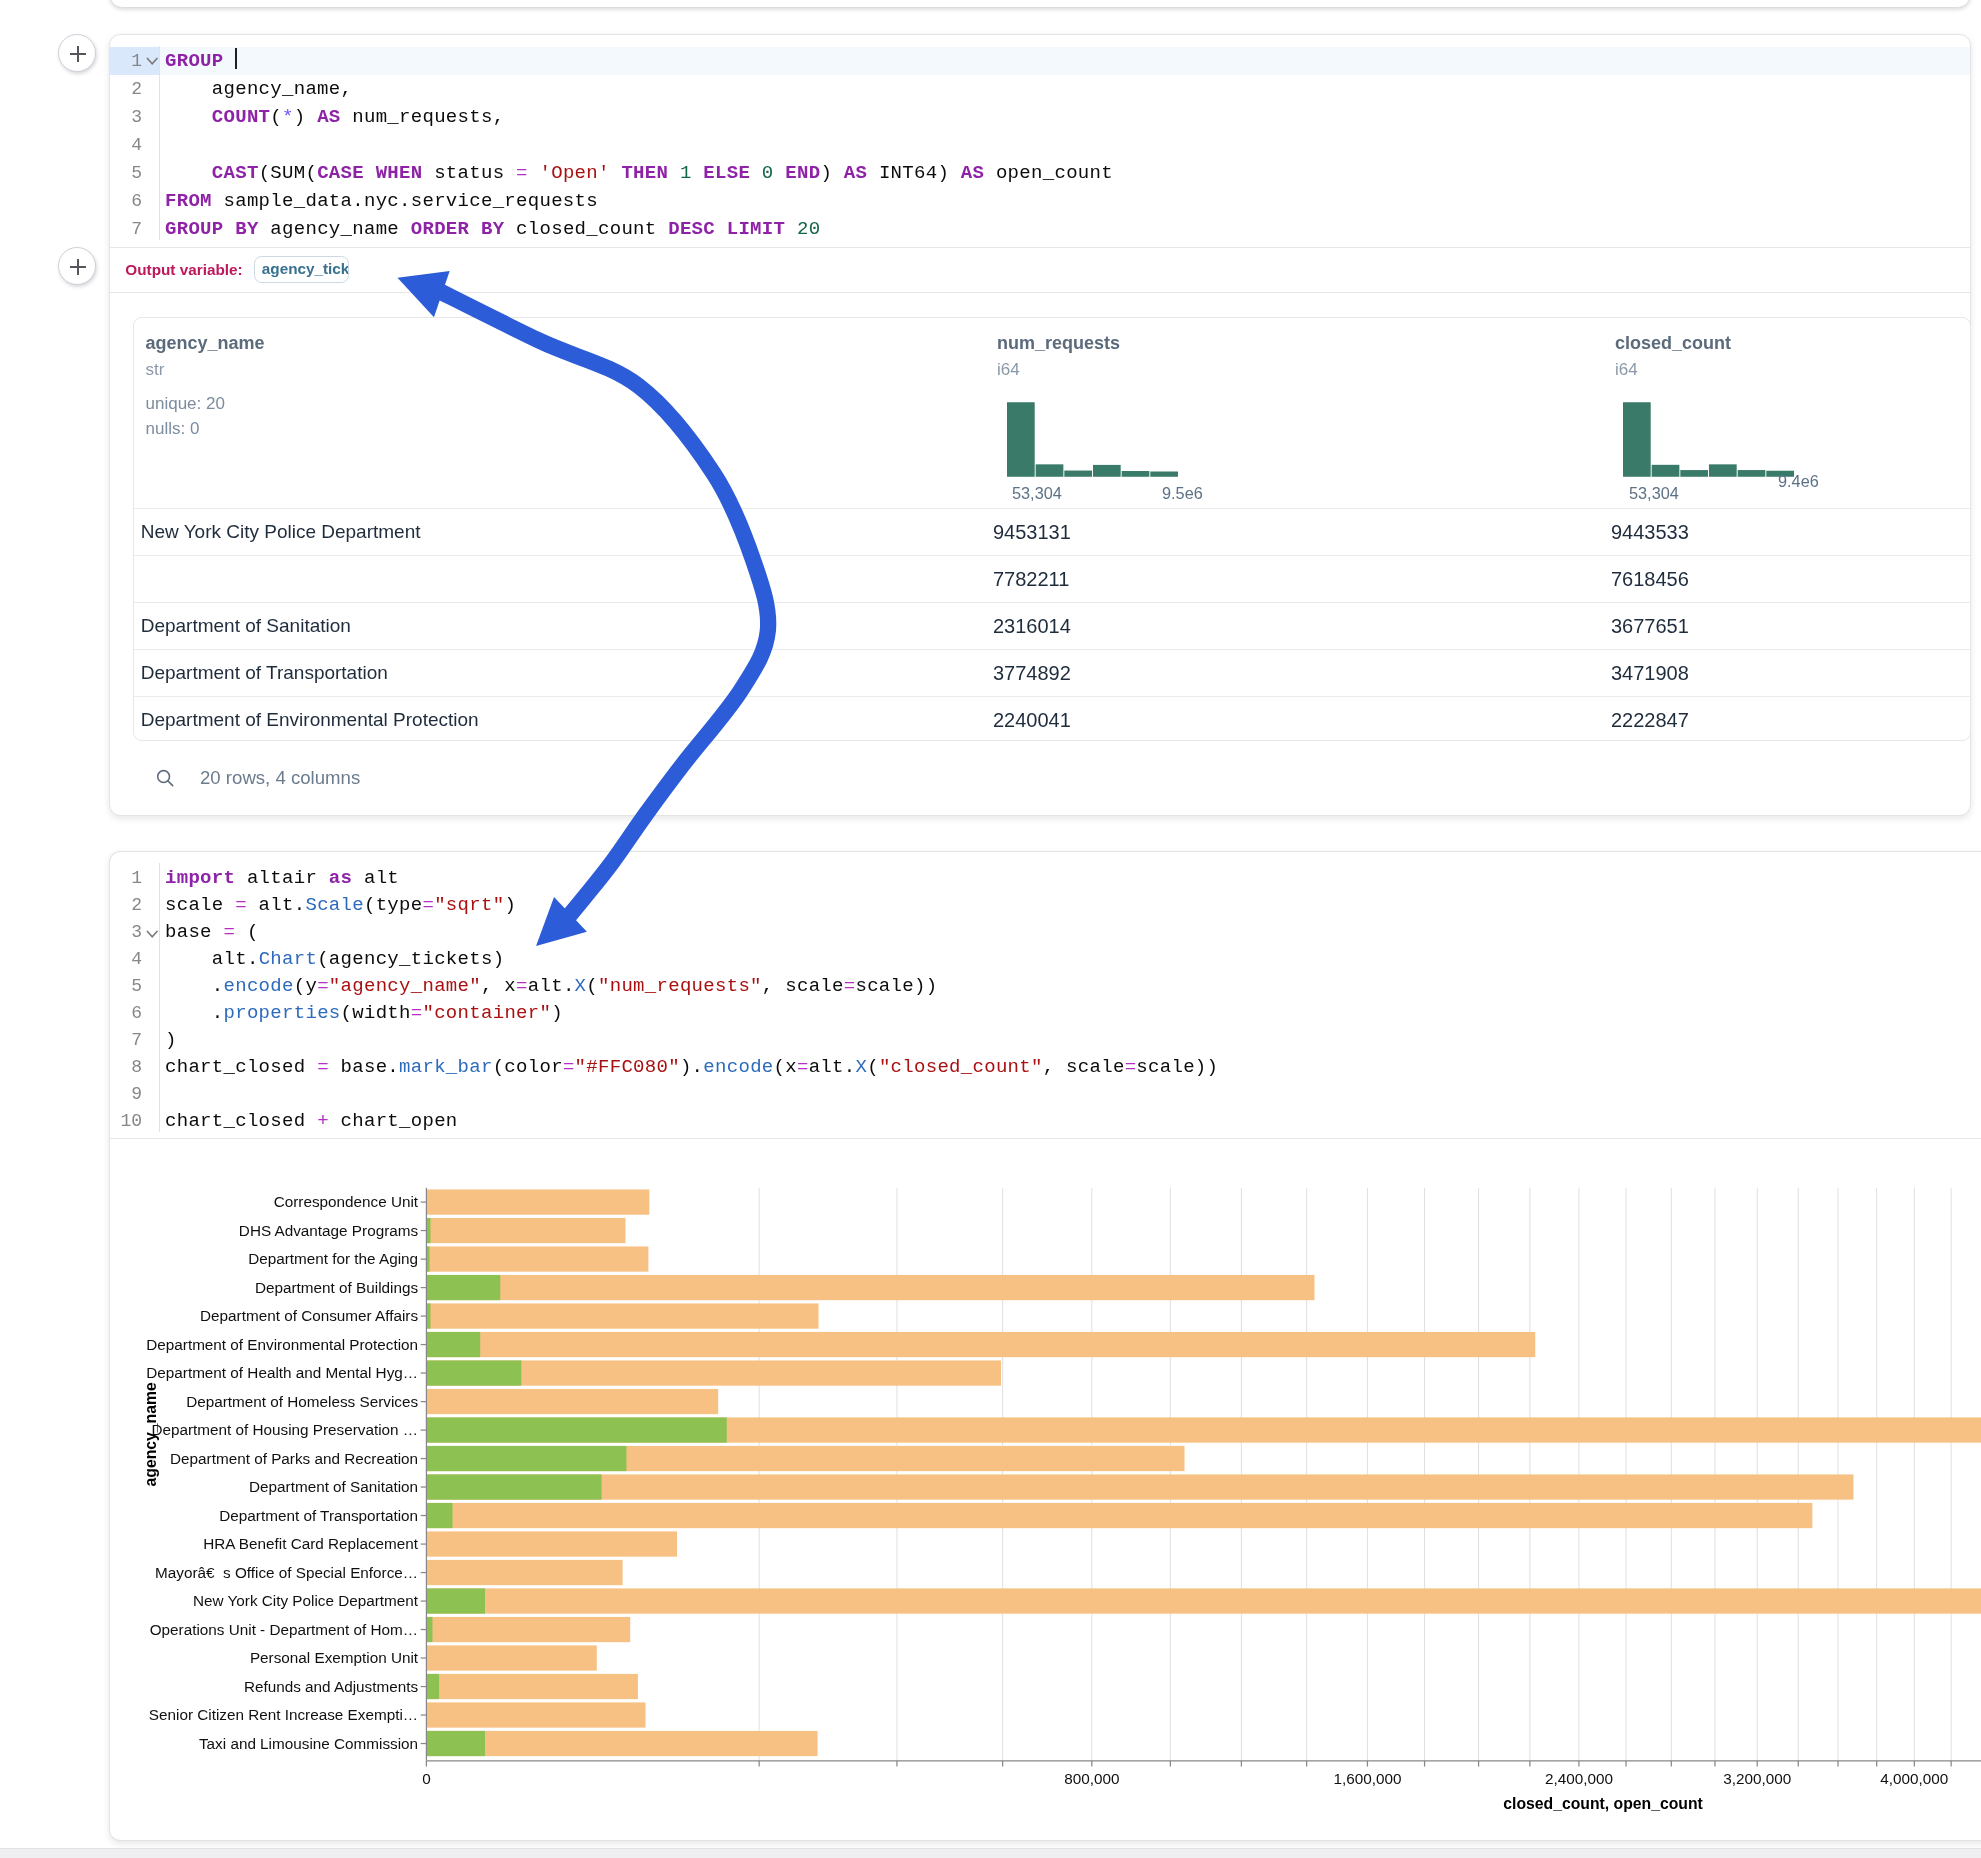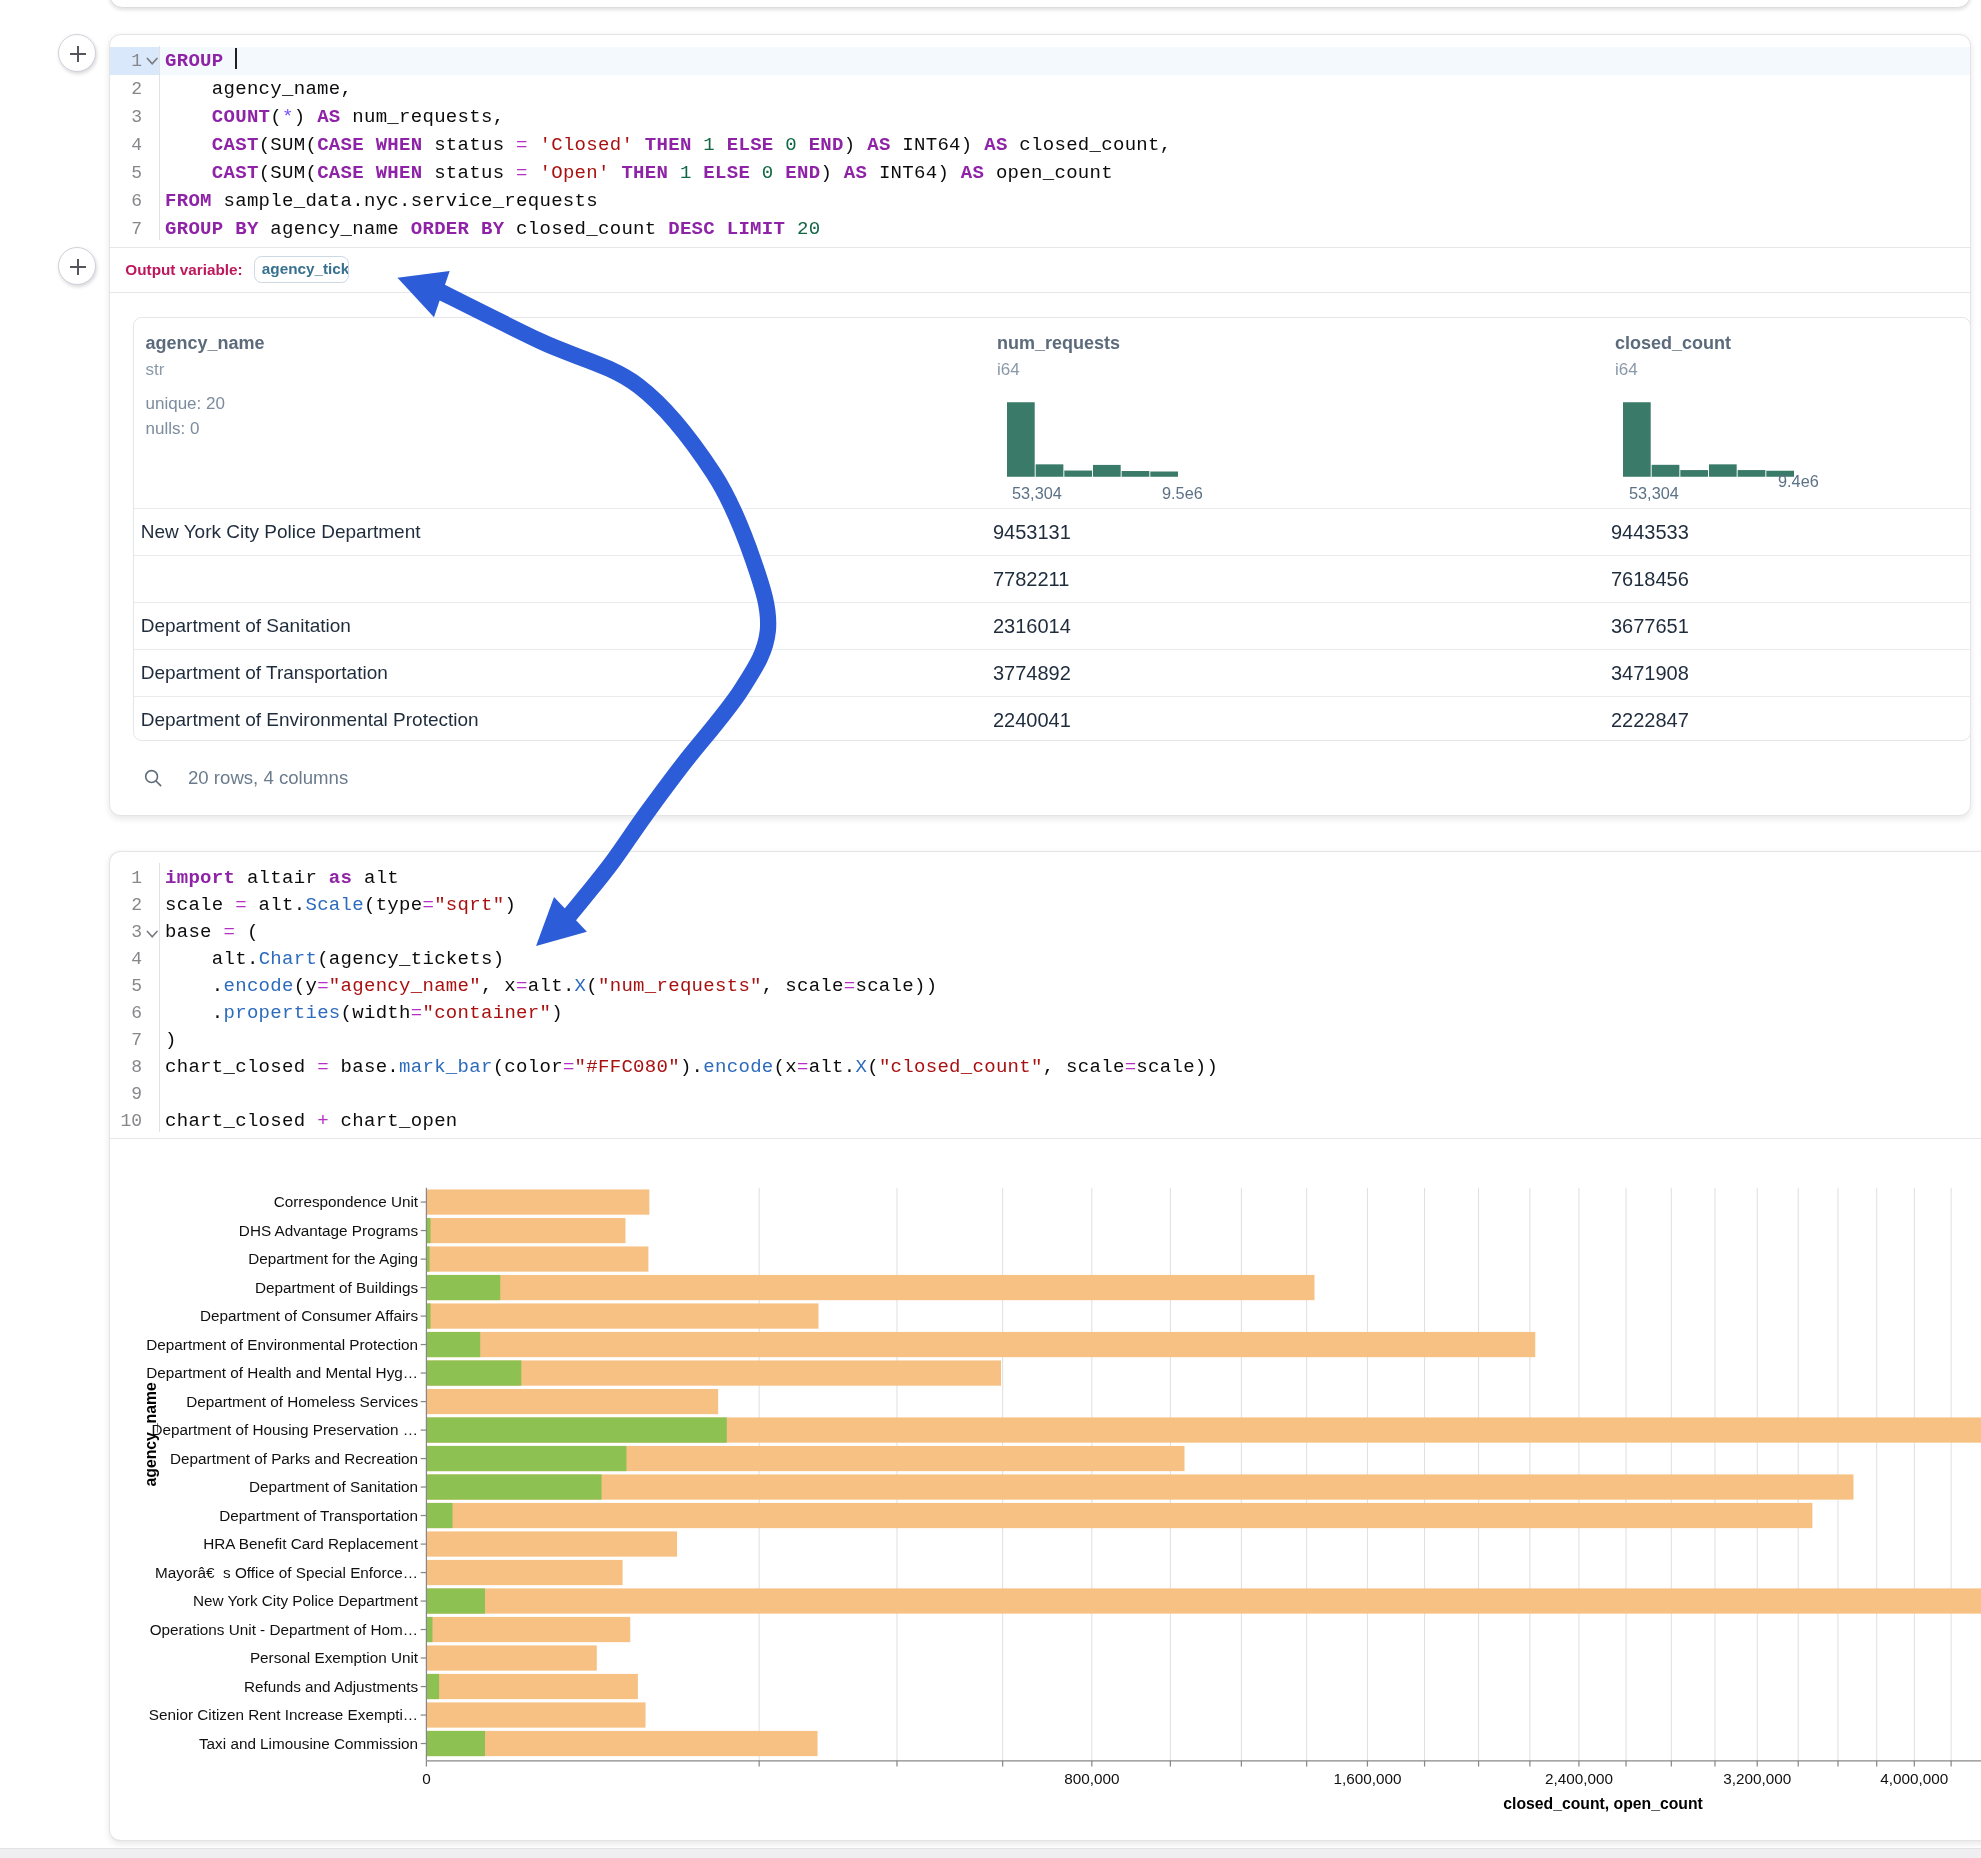--- a/index.html
+++ b/index.html
@@ -35,21 +35,21 @@
 .hcol { position:absolute; top:0; }
 .hcol span { white-space:nowrap; }
 .hname { font-weight:bold; font-size:18px; color:#5b6b7c; position:absolute; top:15.3px; left:0; }
 .htype { font-size:17px; color:#8a99a8; position:absolute; top:42px; left:0; }
 .hstat { font-size:17px; color:#7d8c9e; position:absolute; left:0; }
 .hlab { font-size:16.3px; color:#5c7186; position:absolute; }
 .trow { position:relative; height:47px; border-top:1px solid #e9ecef; }
 .trow span { position:absolute; top:0; line-height:46px; font-size:19px; color:#1f2c3c; white-space:nowrap; }
 .c1 { left:6.7px; } .c2 { left:859px; } .c3 { left:1477px; }
 .trow .c2, .trow .c3 { font-size:20px; }
-.tinfo { position:absolute; left:33px; top:732px; display:flex; align-items:center; }
+.tinfo { position:absolute; left:45px; top:732px; display:flex; align-items:center; }
 .tinfo .txt { margin-left:24px; font-size:18.6px; color:#6b7b8d; }
 .plus { position:absolute; left:58px; width:38px; height:38px; border:1.4px solid #d0d2da; border-radius:50%;
   background:#fff; box-shadow:1px 1.9px 3.8px rgba(40,40,60,.18); }
 .plus::before, .plus::after { content:""; position:absolute; background:#55555c; }
 .plus::before { left:10.5px; top:18px; width:16.3px; height:2.2px; }
 .plus::after { left:17.6px; top:10.5px; width:2.2px; height:16.3px; }
 .chartsvg { position:absolute; left:0; top:1141px; z-index:3; }
 .ylab, .xlab { font-family:"Liberation Sans", sans-serif; font-size:16px; fill:#101010; }
 .xtitle, .ytitle { font-family:"Liberation Sans", sans-serif; font-size:16.5px; font-weight:bold; fill:#000; }
 .arrow { position:absolute; left:0; top:0; z-index:10; pointer-events:none; }
@@ -61,21 +61,21 @@
 <div class="plus" style="top:34px"></div>
 <div class="plus" style="top:247px"></div>
 
 <div class="cell cell1">
   <div class="editor ed1">
 <div class="line act"><span class="ln">1</span><svg class="chev" width="12.4" height="8.6" viewBox="0 0 13 9">
             <path d="M1.5 1.5 L6.5 7 L11.5 1.5" stroke="#7a7a7e" stroke-width="1.7" fill="none" stroke-linecap="round"></path>
           </svg><span class="code"><b class="k">GROUP</b> <span class="cursor"></span></span></div>
 <div class="line"><span class="ln">2</span><span class="code">    agency_name,</span></div>
 <div class="line"><span class="ln">3</span><span class="code">    <b class="k">COUNT</b>(<span class="st">*</span>) <b class="k">AS</b> num_requests,</span></div>
-<div class="line"><span class="ln">4</span><span class="code">    <b class="k">CAST</b>(SUM(<b class="k">CASE</b> <b class="k">WHEN</b> status <span class="o">=</span> <span class="s">'Closed'</span> <b class="k">THEN</b> <span class="n">1</span> <b class="k">ELSE</b> <span class="n">0</span> <b class="k">END</b>) <b class="k">AS</b> INT64) <b class="k">AS</b> closed_count,</span></div>
+<div class="line"><span class="ln">4</span></div>
 <div class="line"><span class="ln">5</span><span class="code">    <b class="k">CAST</b>(SUM(<b class="k">CASE</b> <b class="k">WHEN</b> status <span class="o">=</span> <span class="s">'Open'</span> <b class="k">THEN</b> <span class="n">1</span> <b class="k">ELSE</b> <span class="n">0</span> <b class="k">END</b>) <b class="k">AS</b> INT64) <b class="k">AS</b> open_count</span></div>
 <div class="line"><span class="ln">6</span><span class="code"><b class="k">FROM</b> sample_data.nyc.service_requests</span></div>
 <div class="line"><span class="ln">7</span><span class="code"><b class="k">GROUP</b> <b class="k">BY</b> agency_name <b class="k">ORDER</b> <b class="k">BY</b> closed_count <b class="k">DESC</b> <b class="k">LIMIT</b> <span class="n">20</span></span></div>
   </div>
   <div class="footer1">
         <span class="ovar">Output variable:</span>
         <span class="badge">agency_tickets</span>
       </div>
   <div class="tbox">
     <div class="thead">

